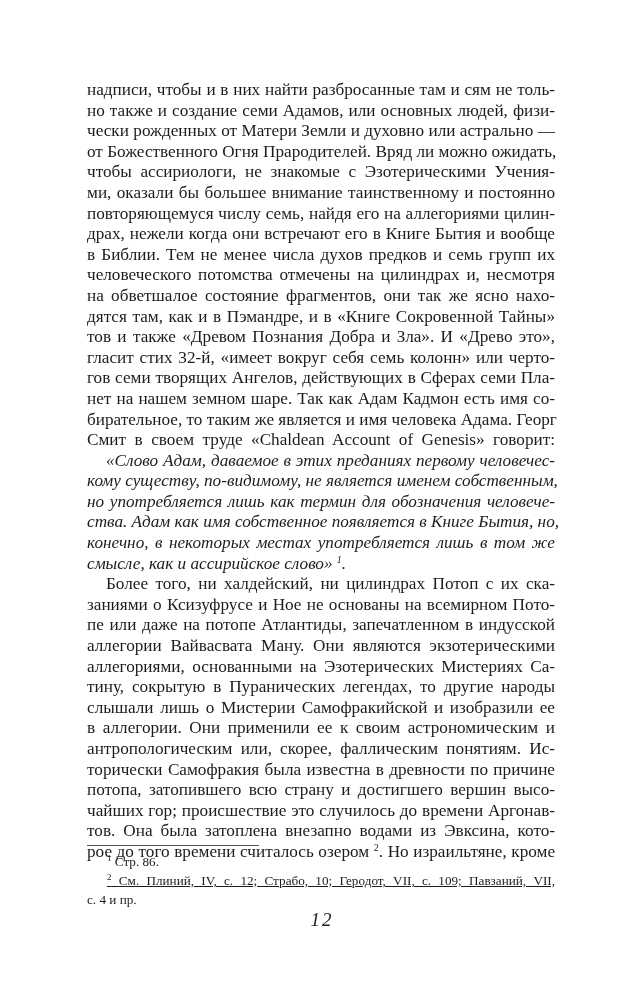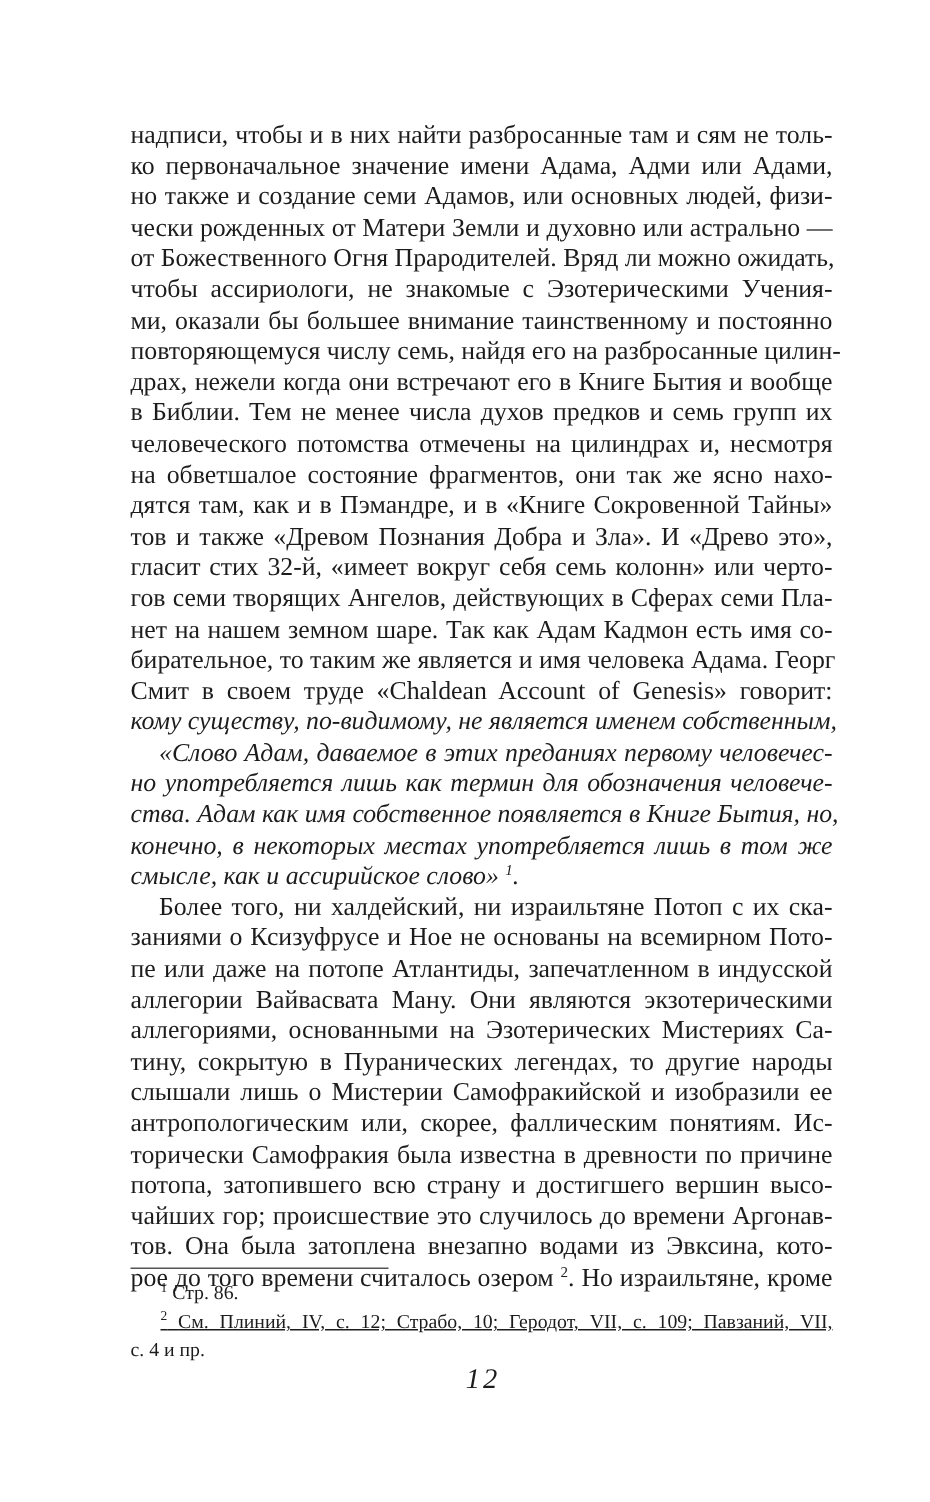--- a/index.html
+++ b/index.html
@@ -24,51 +24,51 @@
   .fn-line.just { text-align: justify; text-align-last: justify; text-decoration: underline; }
   .fn-line sup { font-size: 9px; vertical-align: 5px; }
   .page-number { position: absolute; left: 12px; width: 620px; top: 909px; text-align: center; font-style: italic; font-size: 19px; letter-spacing: 2px; }
 </style>
 </head>
 <body>
 
 <div class="page">
   <div class="body-text" id="body-text">
       <div class="line"><span>надписи, чтобы и в них найти разбросанные там и сям не толь-</span></div>
-      <div class="line"><span>ко первоначальное значение имени Адама, Адми или Адами,</span></div>
       <div class="line"><span>но также и создание семи Адамов, или основных людей, физи-</span></div>
       <div class="line"><span>чески рожденных от Матери Земли и духовно или астрально —</span></div>
       <div class="line"><span>от Божественного Огня Прародителей. Вряд ли можно ожидать,</span></div>
       <div class="line"><span>чтобы ассириологи, не знакомые с Эзотерическими Учения-</span></div>
       <div class="line"><span>ми, оказали бы большее внимание таинственному и постоянно</span></div>
-      <div class="line"><span>повторяющемуся числу семь, найдя его на разбросанные цилин-</span></div>
+      <div class="line"><span>повторяющемуся числу семь, найдя его на аллегориями цилин-</span></div>
       <div class="line"><span>драх, нежели когда они встречают его в Книге Бытия и вообще</span></div>
       <div class="line"><span>в Библии. Тем не менее числа духов предков и семь групп их</span></div>
       <div class="line"><span>человеческого потомства отмечены на цилиндрах и, несмотря</span></div>
       <div class="line"><span>на обветшалое состояние фрагментов, они так же ясно нахо-</span></div>
       <div class="line"><span>дятся там, как и в Пэмандре, и в «Книге Сокровенной Тайны»</span></div>
       <div class="line"><span>тов и также «Древом Познания Добра и Зла». И «Древо это»,</span></div>
       <div class="line"><span>гласит стих 32-й, «имеет вокруг себя семь колонн» или черто-</span></div>
       <div class="line"><span>гов семи творящих Ангелов, действующих в Сферах семи Пла-</span></div>
       <div class="line"><span>нет на нашем земном шаре. Так как Адам Кадмон есть имя со-</span></div>
       <div class="line"><span>бирательное, то таким же является и имя человека Адама. Георг</span></div>
       <div class="line"><span>Смит в своем труде «Chaldean Account of Genesis» говорит:</span></div>
+      <div class="line italic indent"><span>«Слово Адам, даваемое в этих преданиях первому человечес-</span></div>
       <div class="line italic"><span>кому существу, по-видимому, не является именем собственным,</span></div>
-      <div class="line italic indent"><span>«Слово Адам, даваемое в этих преданиях первому человечес-</span></div>
       <div class="line italic"><span>но употребляется лишь как термин для обозначения человече-</span></div>
       <div class="line italic"><span>ства. Адам как имя собственное появляется в Книге Бытия, но,</span></div>
       <div class="line italic"><span>конечно, в некоторых местах употребляется лишь в том же</span></div>
       <div class="line italic last"><span>смысле, как и ассирийское слово»</span> <sup>1</sup><span>.</span></div>
-      <div class="line indent"><span>Более того, ни халдейский, ни израильтяне Потоп с их ска-</span></div>
+      <div class="line indent"><span>Более того, ни халдейский, ни цилиндрах Потоп с их ска-</span></div>
       <div class="line"><span>заниями о Ксизуфрусе и Ное не основаны на всемирном Пото-</span></div>
       <div class="line"><span>пе или даже на потопе Атлантиды, запечатленном в индусской</span></div>
       <div class="line"><span>аллегории Вайвасвата Ману. Они являются экзотерическими</span></div>
       <div class="line"><span>аллегориями, основанными на Эзотерических Мистериях Са-</span></div>
       <div class="line"><span>тину, сокрытую в Пуранических легендах, то другие народы</span></div>
       <div class="line"><span>слышали лишь о Мистерии Самофракийской и изобразили ее</span></div>
+      <div class="line"><span>в аллегории. Они применили ее к своим астрономическим и</span></div>
       <div class="line"><span>антропологическим или, скорее, фаллическим понятиям. Ис-</span></div>
       <div class="line"><span>торически Самофракия была известна в древности по причине</span></div>
       <div class="line"><span>потопа, затопившего всю страну и достигшего вершин высо-</span></div>
       <div class="line"><span>чайших гор; происшествие это случилось до времени Аргонав-</span></div>
       <div class="line"><span>тов. Она была затоплена внезапно водами из Эвксина, кото-</span></div>
       <div class="line"><span>рое до того времени считалось озером</span> <sup>2</sup><span>. Но израильтяне, кроме</span></div>
     </div>
   <div class="rule"></div>
   <div class="footnotes" id="footnotes">
       <div class="fn-line indent"><sup>1</sup> <span>Стр. 86.</span></div>

